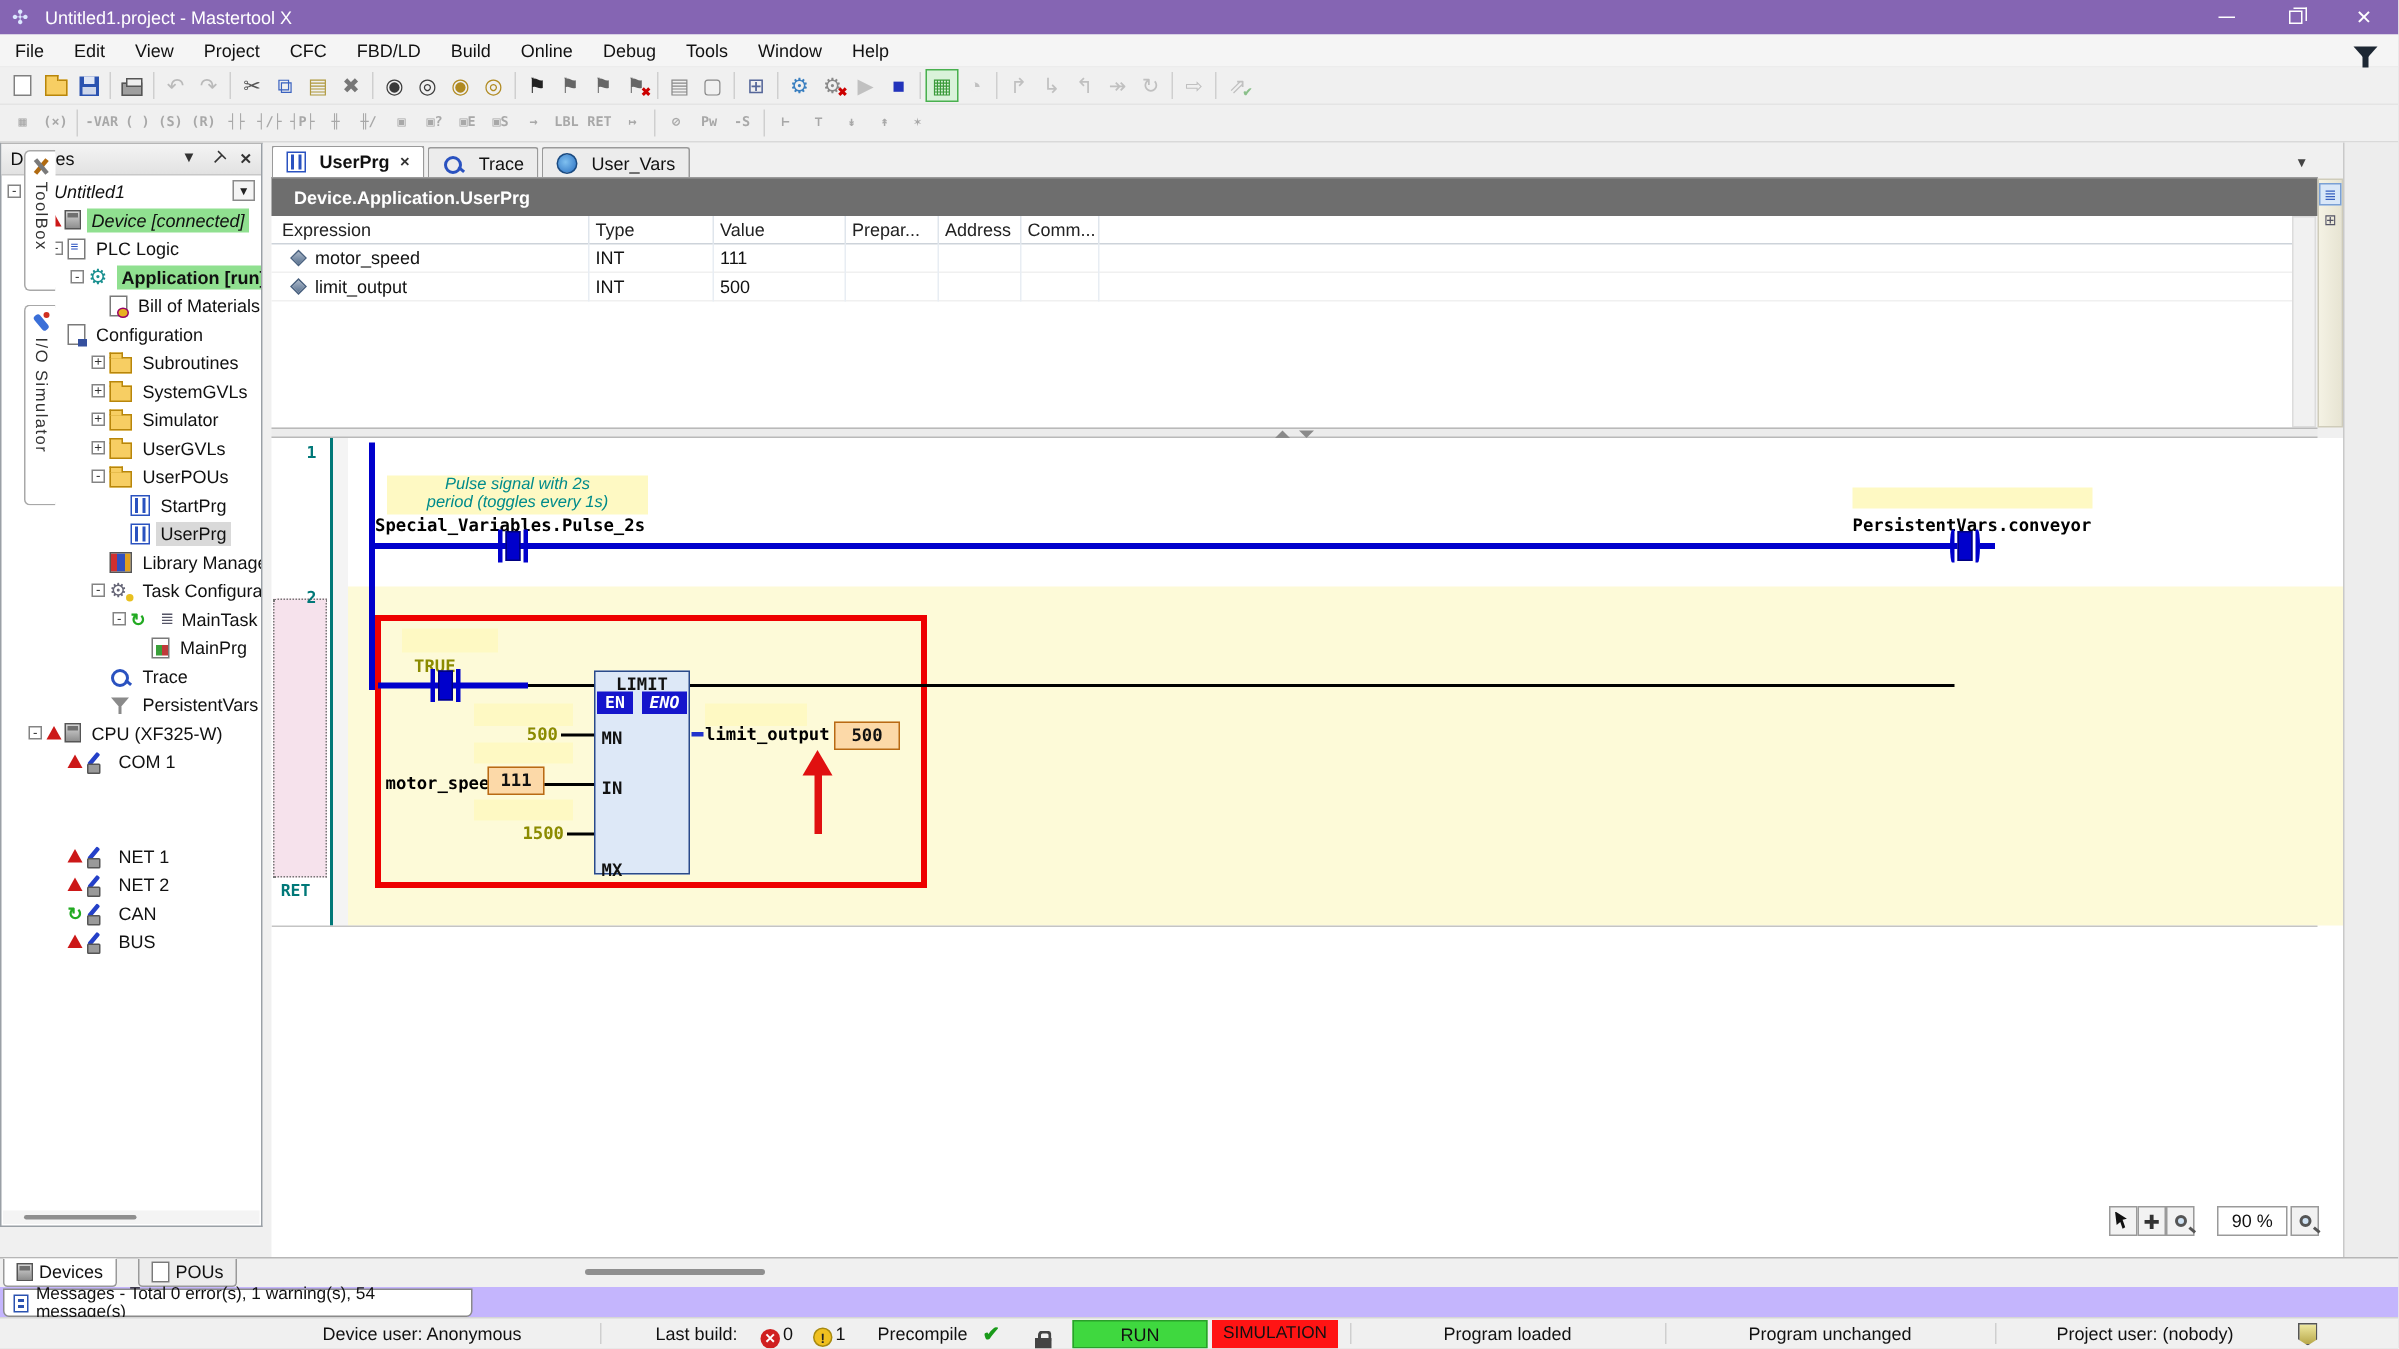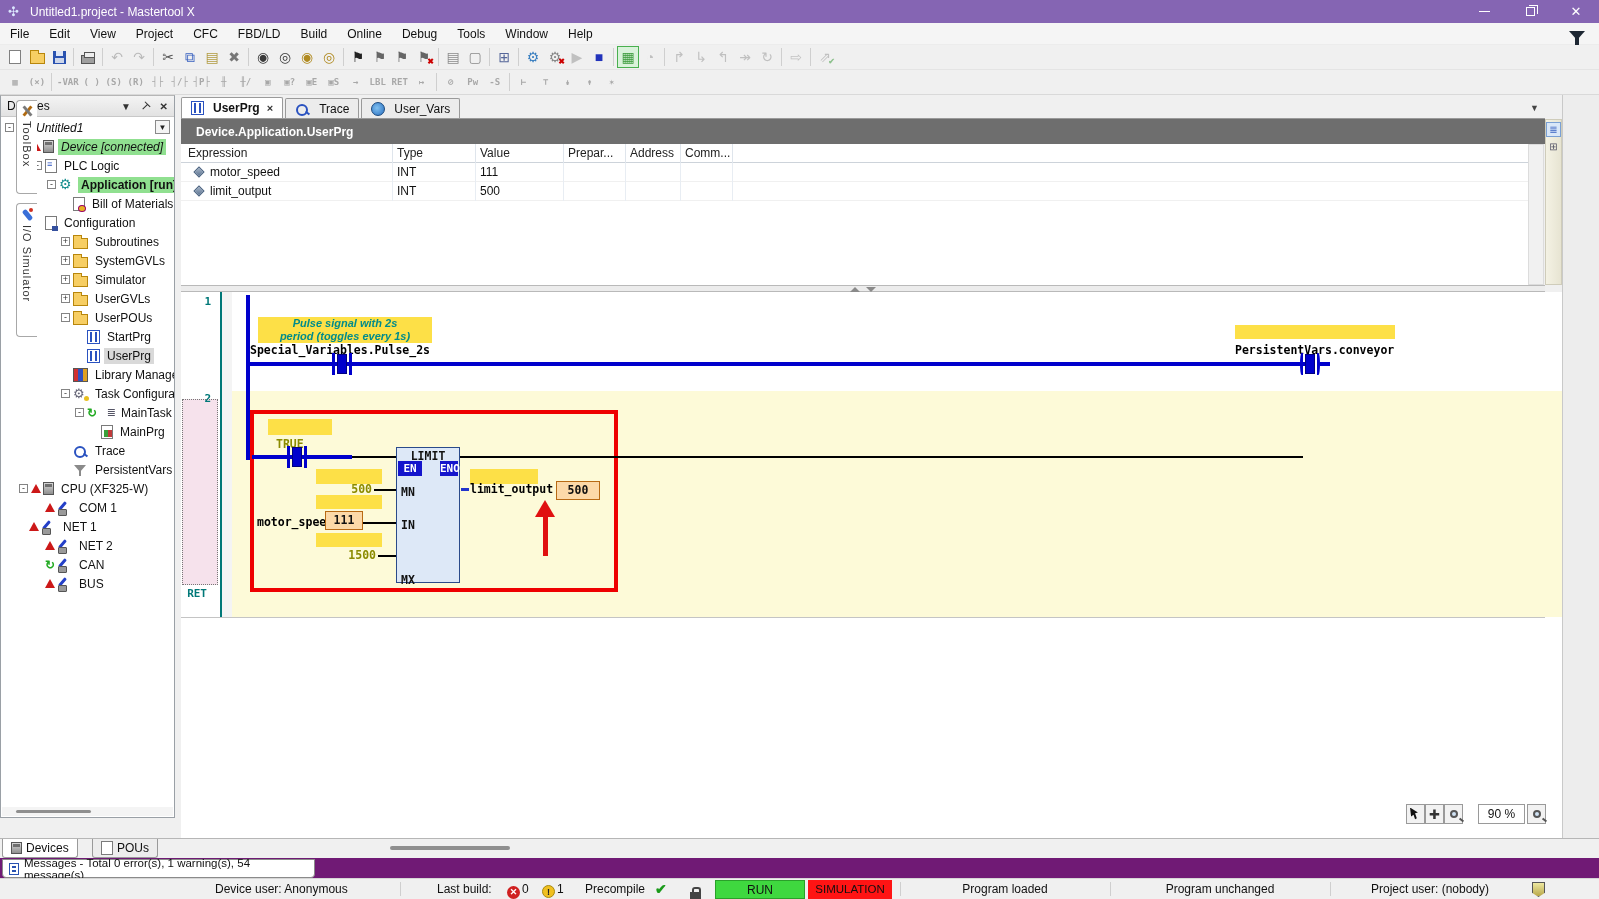--- a/index.html
+++ b/index.html
@@ -107,21 +107,21 @@
   #vsplit{left:181px;top:285px;width:1364px;height:7px;background:#ececec;border-top:1px solid #b9b9b9;border-bottom:1px solid #b9b9b9;}
   .splarrow{position:absolute;width:0;height:0;border-left:5px solid transparent;border-right:5px solid transparent;}
   
   #ladder{left:181px;top:292px;width:1381px;height:546px;background:#fff;overflow:hidden;}
   .mono{font-family:"DejaVu Sans Mono",monospace;font-weight:bold;font-size:11.5px;}
   .rnum{position:absolute;color:#007878;font-family:"DejaVu Sans Mono",monospace;font-weight:bold;font-size:11px;width:30px;text-align:right;}
   .tealline{position:absolute;left:39px;top:0;width:2px;height:325px;background:#007878;}
   .gutter{position:absolute;left:41px;top:0;width:10px;height:325px;background:#f4f4f4;}
   .ynet{position:absolute;left:51px;top:99px;width:1330px;height:226px;background:#fdfad8;}
   .pinkcol{position:absolute;left:1px;top:107px;width:36px;height:186px;background:#f6e2ec;border:1px dotted #777;}
-  .cmt{position:absolute;background:#fde047;color:#008b8b;font-family:"DejaVu Sans Mono",monospace;font-style:italic;font-weight:bold;font-size:11px;text-align:center;line-height:12px;}
+  .cmt{position:absolute;background:#fef9c3;color:#008b8b;font-family:"DejaVu Sans Mono",monospace;font-style:italic;font-weight:normal;font-size:11px;text-align:center;line-height:12px;}
   .wire-b{position:absolute;background:#0000cc;}
   .wire-k{position:absolute;background:#000;}
   .contact{position:absolute;width:20px;height:22px;}
   .contact i{position:absolute;top:0;bottom:0;background:#0000cc;}
   .contact .l{left:0;width:3px;} .contact .r{right:0;width:3px;}
   .contact .m{left:5px;right:5px;top:1px;bottom:1px;border:1px solid #000080;}
   .coil .l{border-radius:50% 0 0 50%;} .coil .r{border-radius:0 50% 50% 0;}
   .olab{position:absolute;color:#000;}
   .olive{color:#8b8b00;}
   .teal{color:#007878;}
@@ -146,21 +146,21 @@
   .tbx-ic{position:relative;width:12px;height:12px;flex:none;}
   .tbx-ic:before{content:'';position:absolute;left:5px;top:0;width:3px;height:12px;background:#b06a10;transform:rotate(40deg);}
   .tbx-ic:after{content:'';position:absolute;left:5px;top:0;width:3px;height:12px;background:#7a7a7a;transform:rotate(-40deg);}
   .ios-ic{position:relative;width:12px;height:13px;flex:none;}
   .ios-ic:before{content:'';position:absolute;left:4px;top:1px;width:5px;height:12px;background:#3a6fd8;border-radius:2px;transform:rotate(-40deg);}
   .ios-ic:after{content:'';position:absolute;right:0px;top:0px;width:4px;height:4px;background:#d03020;border-radius:50%;}
   
   #btabstrip{left:0;top:838px;width:1599px;height:20px;background:#f0f0f0;border-top:1px solid #b6b6b6;}
   .btab{position:absolute;top:0px;height:19px;display:flex;align-items:center;gap:4px;padding:0 8px;border:1px solid #9a9a9a;border-top:none;background:#ededed;border-radius:0 0 3px 3px;}
   .btab.active{background:#fff;}
-  #msgstrip{left:0;top:858px;width:1599px;height:20px;background:#701a75;}
+  #msgstrip{left:0;top:858px;width:1599px;height:20px;background:#c4b5fd;}
   #msgbox{position:absolute;left:2px;top:1px;width:313px;height:19px;background:#fff;border:1px solid #8a8a8a;border-radius:0 0 4px 4px;display:flex;align-items:center;gap:5px;padding:0 6px;font-size:11.5px;}
   .msgic{width:10px;height:12px;background:#fff;border:1px solid #2a52b0;position:relative;flex:none;}
   .msgic:before{content:'';position:absolute;left:2px;top:2px;right:2px;height:2px;background:#2a52b0;box-shadow:0 4px 0 #2a52b0;}
   #statusbar{left:0;top:878px;width:1599px;height:21px;background:#f0f0f0;border-top:1px solid #d6d6d6;font-size:12px;}
   .st{position:absolute;top:0;height:21px;line-height:21px;}
   .stsep{position:absolute;top:3px;width:1px;height:14px;background:#cfcfcf;}
   .cbadge{display:inline-block;width:13px;height:13px;border-radius:50%;text-align:center;line-height:13px;font-size:9px;font-weight:bold;vertical-align:-2px;margin:0 2px;}
   .cerr{background:#d02020;color:#fff;} .cwarn{background:#f0c020;color:#222;border:1px solid #a88a10;}
   .ckk{color:#1a9a1a;font-size:14px;font-weight:bold;}
   .lock{position:relative;width:11px;height:8px;background:#444;display:inline-block;}
@@ -525,21 +525,21 @@
           <span class="warnbadge"></span>
           <span class="ti ti-device"></span>
           <span class="tlabel">CPU (XF325-W)</span>
         </div>
         <div class="trow" style="padding-left: 32px;">
           <span class="expsp"></span>
           <span class="warnbadge"></span>
           <span class="ti ti-conn"></span>
           <span class="tlabel">COM 1</span>
         </div>
-        <div class="trow" style="padding-left: 16px;">
+        <div class="trow" style="padding-left: 32px; margin-top: 44px;">
           <span class="expsp"></span>
           <span class="warnbadge"></span>
           <span class="ti ti-conn"></span>
           <span class="tlabel">NET 1</span>
         </div>
         <div class="trow" style="padding-left: 32px;">
           <span class="expsp"></span>
           <span class="warnbadge"></span>
           <span class="ti ti-conn"></span>
           <span class="tlabel">NET 2</span>
@@ -662,21 +662,21 @@
     <div class="contact" style="left:106px;top:154px;">
         <i class="l"></i>
         <i class="m" style="background:#0000cc;"></i>
         <i class="r"></i>
       </div>
     <div class="wire-k" style="left:171px;top:164px;width:44px;height:2px;"></div>
 
     <div class="fb">
       <div class="ttl mono">LIMIT</div>
       <div class="fbtag mono" style="left:1px;width:24px;">EN</div>
-      <div class="fbtag mono" style="right:1px;width:18px;">ENO</div>
+      <div class="fbtag mono" style="right:1px;width:30px;font-style:italic;">ENO</div>
       <div class="mono" style="position:absolute;left:4px;top:37px;">MN</div>
       <div class="mono" style="position:absolute;left:4px;top:70px;">IN</div>
       <div class="mono" style="position:absolute;left:4px;top:103px;margin-top:22px;">MX</div>
     </div>
 
     <div class="cmt" style="left:135px;top:177px;width:66px;height:15px;"></div>
     <div class="olab mono olive" style="left:159px;top:190px;width:32px;text-align:right;">500</div>
     <div class="wire-k" style="left:193px;top:197px;width:22px;height:2px;"></div>
 
     <div class="cmt" style="left:135px;top:203px;width:66px;height:14px;"></div>

